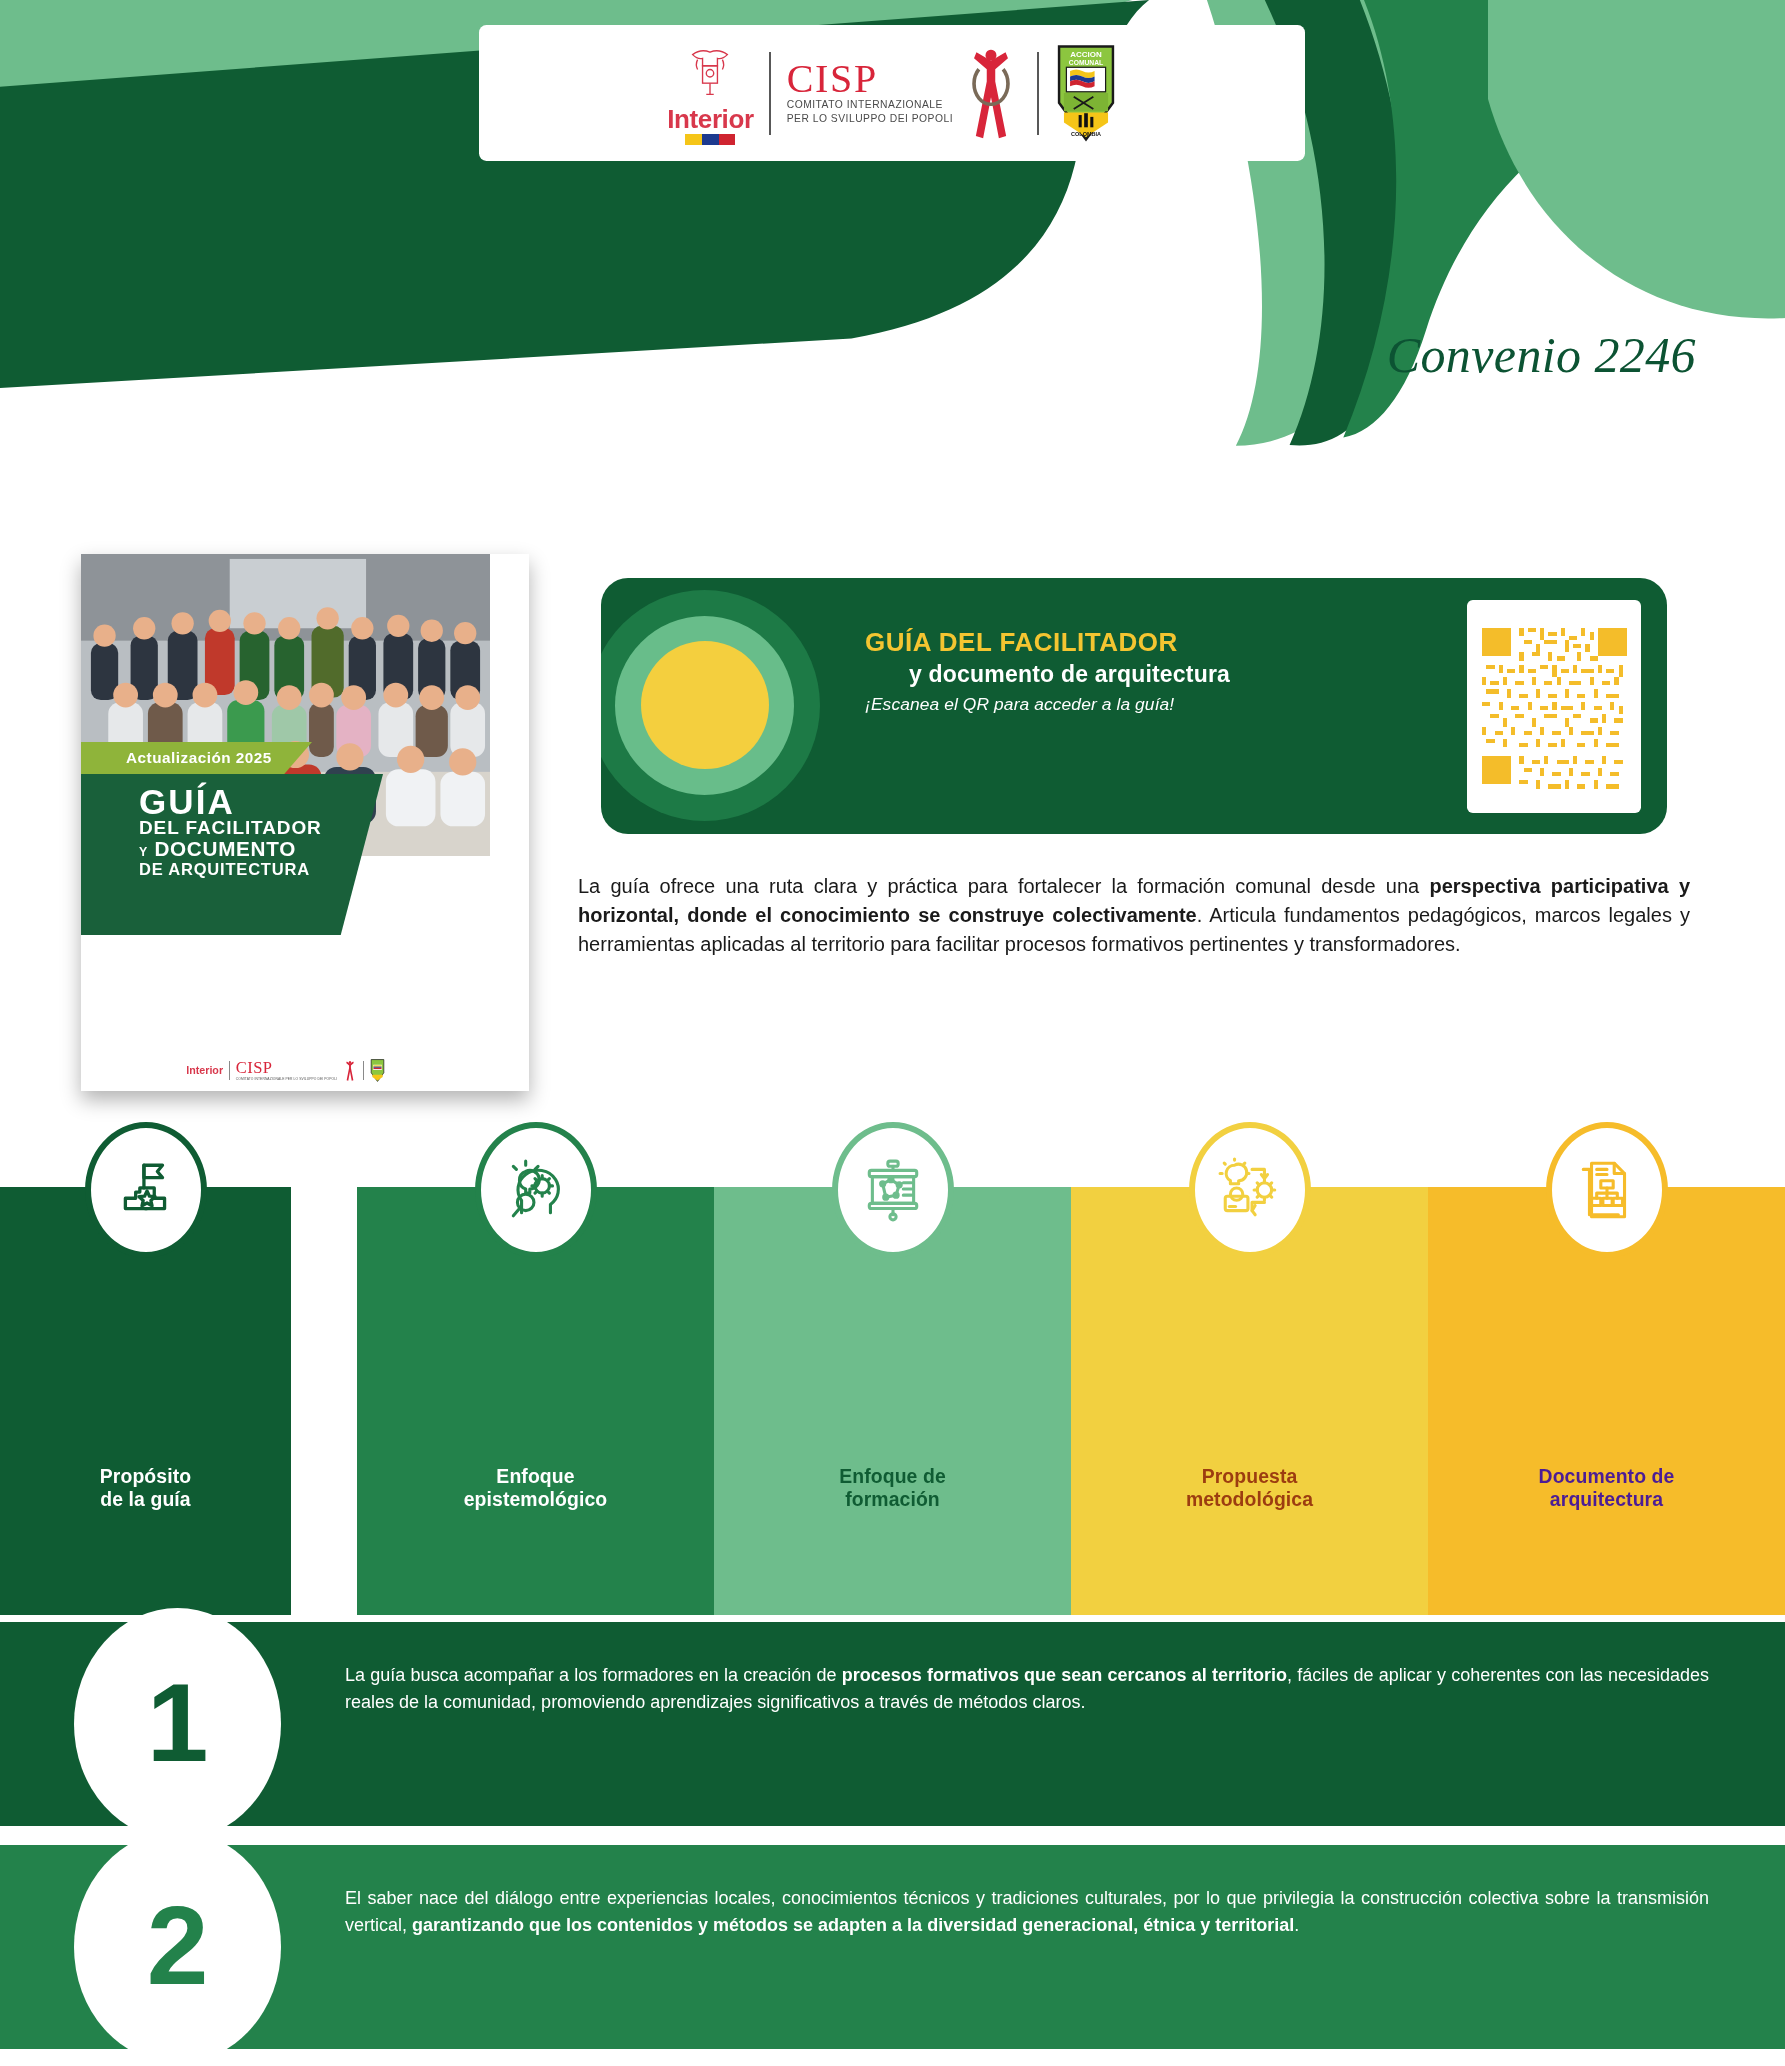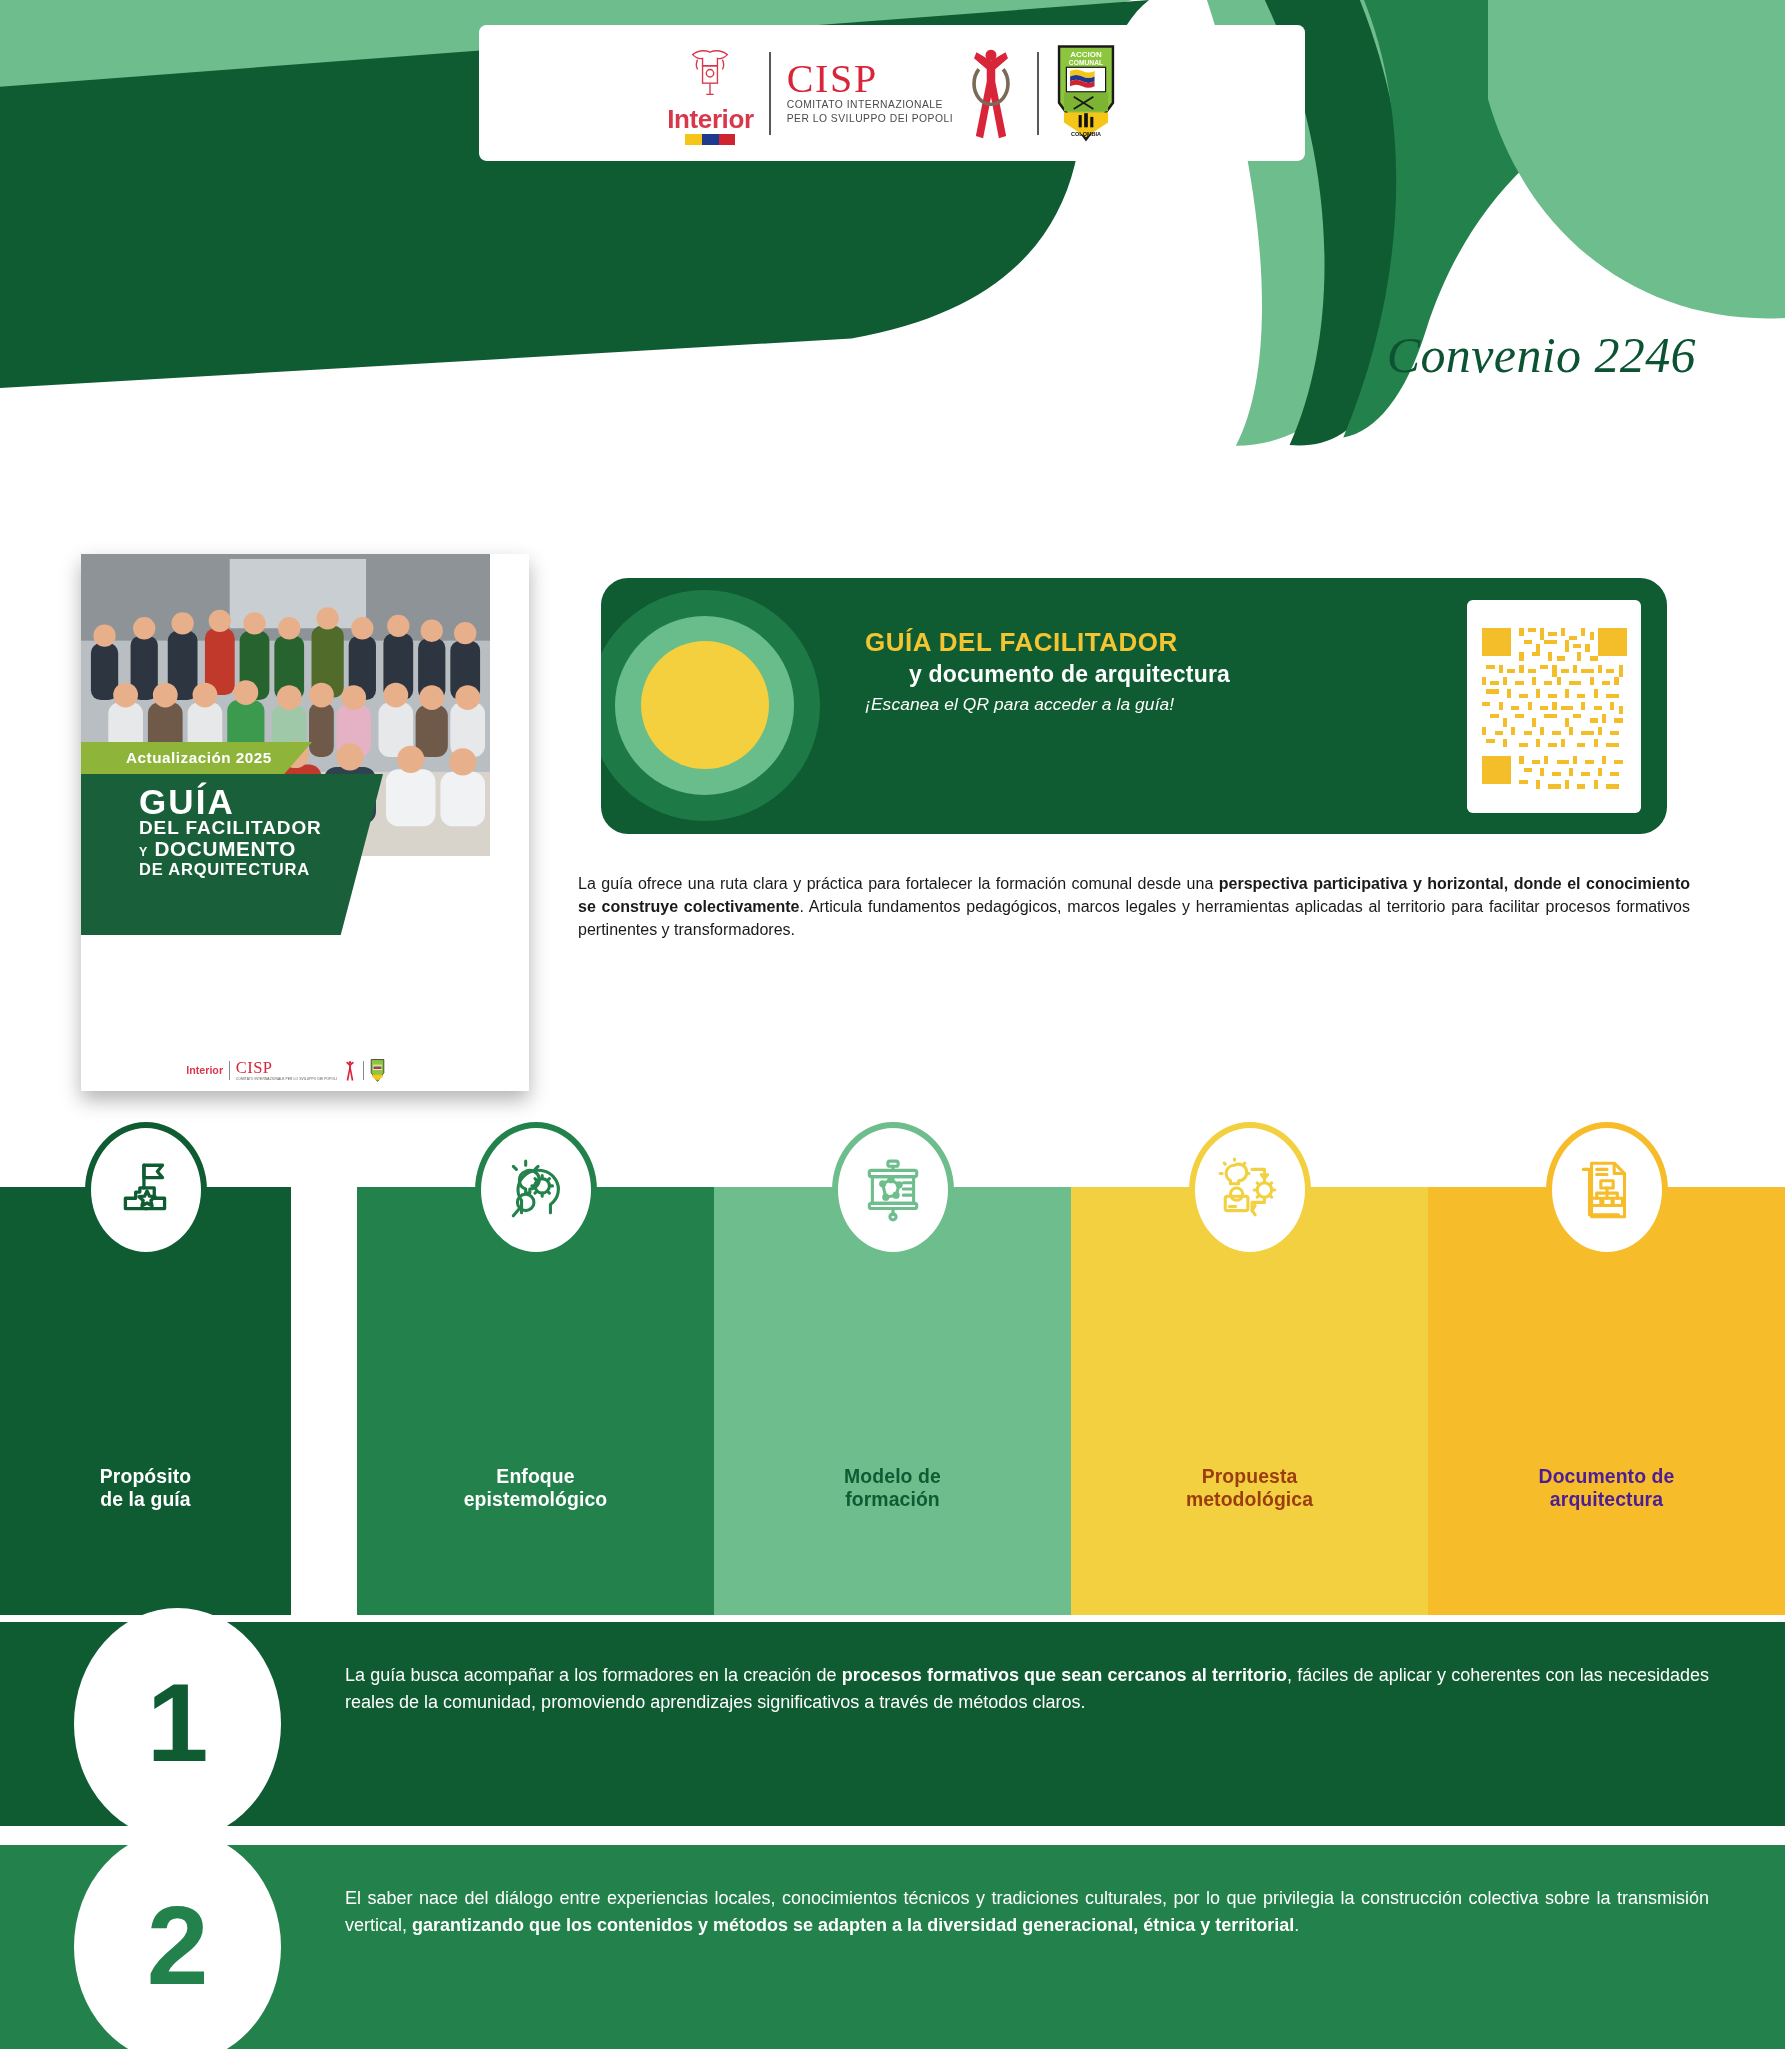--- a/index.html
+++ b/index.html
@@ -76,21 +76,21 @@
   .ring-in { position:absolute; left:40px; top:63px; width:128px; height:128px; border-radius:50%; background:#f4cf3e; }
   .qb-text { position:absolute; left:264px; top:50px; width:545px; }
   .qb-t1 { font-size:26px; font-weight:800; color:#f4c531; letter-spacing:0.5px; line-height:1.15; }
   .qb-t2 { font-size:23px; font-weight:700; color:#ffffff; letter-spacing:0.2px; line-height:1.2; margin-top:3.3px;margin-left:44px; }
   .qb-t3 { font-size:17.4px; font-style:italic; color:#ffffff; letter-spacing:0.1px; margin-top:5px; }
   .qr-box { position:absolute; right:26px; top:21.5px; width:174px; height:213px; background:#ffffff; border-radius:5.8px; display:flex; align-items:center; justify-content:center; }
   .qr-box svg { width:153px; height:190px; }
 
   .intro {
     position:absolute; left:578px; top:422px; width:1112px;
-    font-size:16px; line-height:1.44; color:#1a1a1a; text-align:justify;
+    font-size:20px; line-height:1.44; color:#1a1a1a; text-align:justify;
   }
   .intro b { font-weight:700; }
 
   
   .cols { position:relative; width:1786px; height:496px; }
   .col { position:absolute; top:68px; height:428px; }
   .col-label {
     position:absolute; left:0; bottom:103px; width:100%; text-align:center;
     font-size:19.4px; font-weight:800; line-height:1.22; letter-spacing:0.1px;
   }
@@ -510,21 +510,21 @@
           <circle cx="32" cy="58" r="3"></circle>
           <path d="M22,26 l8,-4 8,5 -3,10 -10,2 z"></path>
           <circle cx="22" cy="26" r="2"></circle>
           <circle cx="30" cy="22" r="2"></circle>
           <circle cx="38" cy="27" r="2"></circle>
           <circle cx="35" cy="37" r="2"></circle>
           <circle cx="25" cy="39" r="2"></circle>
           <path d="M42,25 h8 M42,31 h8 M42,37 h8"></path>
         </svg>
       </div>
-      <div class="col-label" style="color: rgb(15, 92, 51);"><span>Modelo de</span><br><span>formación</span></div>
+      <div class="col-label" style="color: rgb(15, 92, 51);"><span>Enfoque de</span><br><span>formación</span></div>
     </div>
     <div class="col" style="left: 1071px; width: 357px; background: rgb(242, 208, 64);">
       <div class="col-bubble" style="border-color: rgb(242, 208, 64);">
         <svg viewBox="0 0 64 64" fill="none" stroke="#f2d040" stroke-width="3" stroke-linecap="round" stroke-linejoin="round">
           <path d="M17,8 a8,8 0 1,1 4,15 v3 h-8 v-3 a8,8 0 0,1 4,-15 z"></path>
           <path d="M17,3 v-1 M8,7 l-1,-1 M26,7 l1,-1 M5,16 h-2 M29,16 h2"></path>
           <path d="M34,12 h12 v8"></path>
           <path d="M43,17 l3,4 3,-4"></path>
           <circle cx="46" cy="32" r="7"></circle>
           <path d="M46,22 v3 M46,39 v3 M36,32 h3 M53,32 h3 M39,25 l2,2 M51,37 l2,2 M53,25 l-2,2 M41,37 l-2,2"></path>

